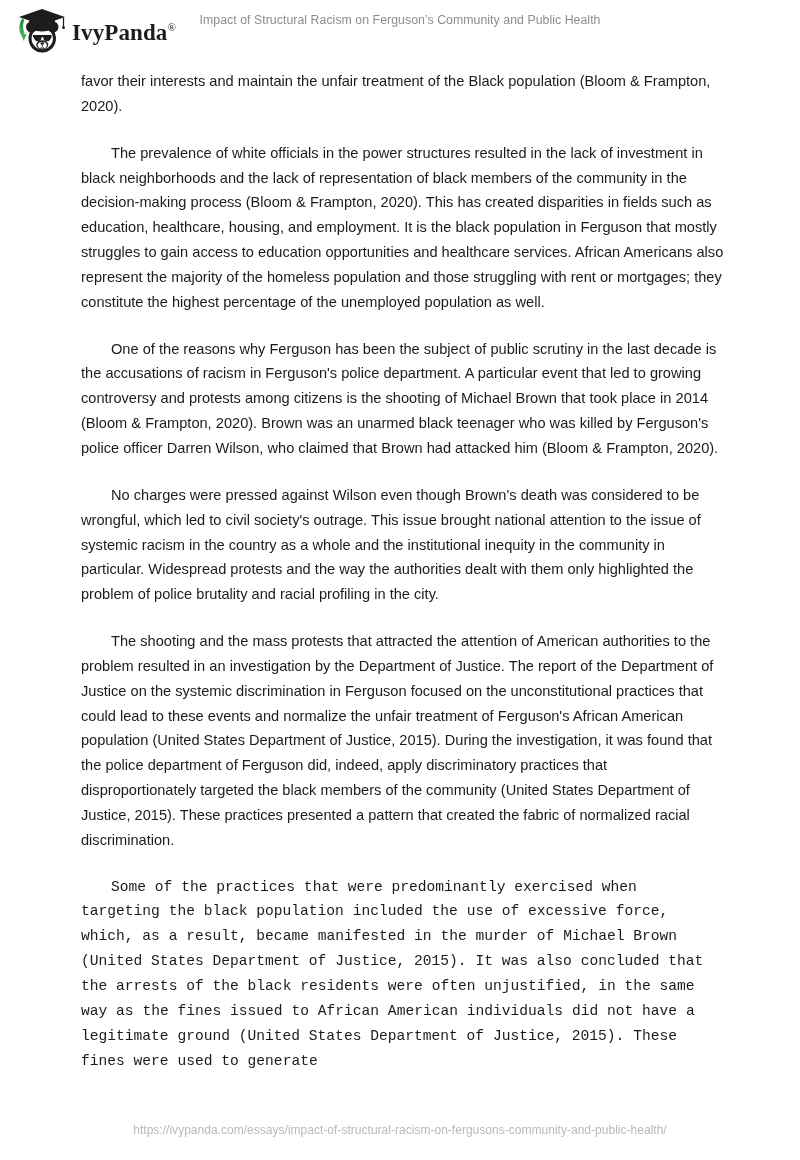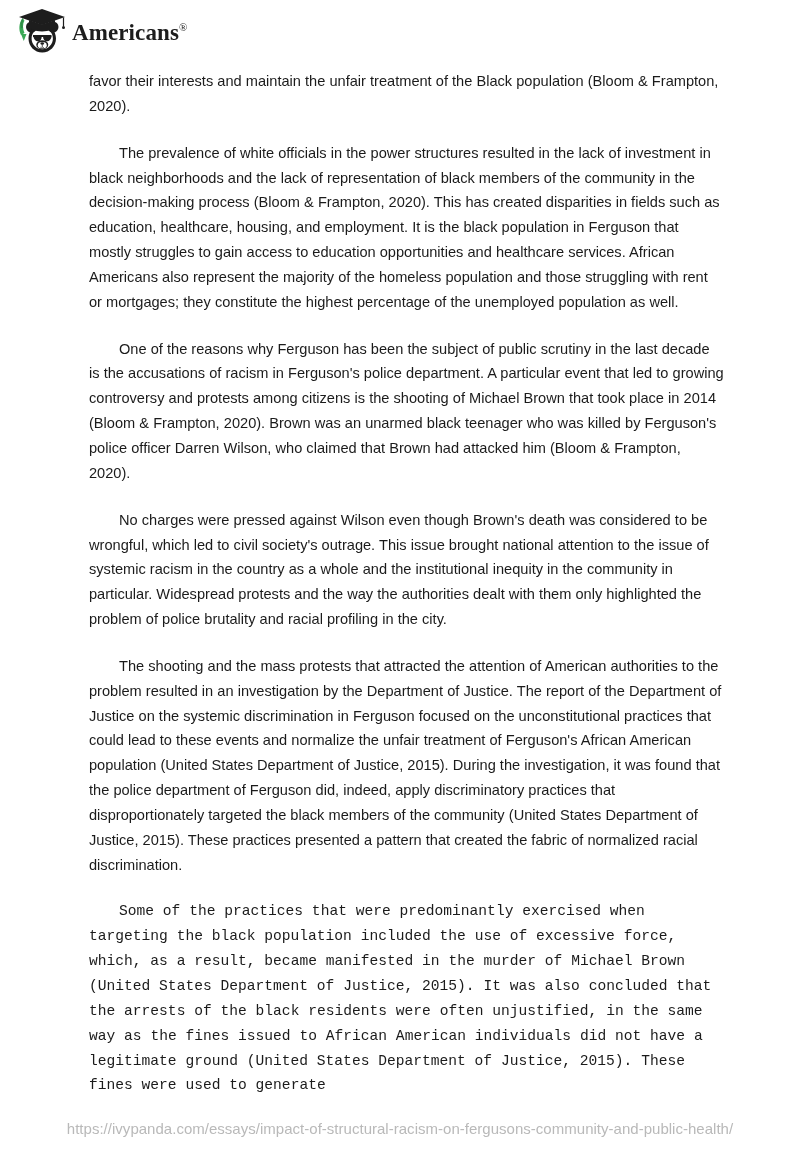--- a/index.html
+++ b/index.html
@@ -84,21 +84,21 @@
 
   
   .doc-body {
     position: absolute;
     left: 73px;
     top: 69px;
     width: 651px;
   }
 
   .para {
-    margin: 0 0 22px 16px;
+    margin: 0 0 22px 8px;
     font-size: 14.6px;
     line-height: 24.85px;
     color: #1b1b1b;
     text-align: left;
     text-indent: 30px;
     letter-spacing: 0.0px;
     word-spacing: 0.05px;
   }
   .para.no-indent {
     text-indent: 0;
@@ -110,21 +110,21 @@
 
   
   .page-footer {
     position: absolute;
     left: 0;
     bottom: 22px;
     width: 800px;
     text-align: center;
   }
   .footer-url {
-    font-size: 15px;
+    font-size: 12px;
     color: #b9b9b9;
     letter-spacing: 0.02px;
     white-space: nowrap;
     text-decoration: none;
   }
 </style>
 </head>
 <body>
 
 <div class="page">
@@ -162,23 +162,24 @@
           </g>
 
           <g fill="#1d1d1d">
             <path d="M56 2 L102 18 L56 34 L10 18 Z"></path>
             <path d="M30 24 L30 40 C30 40, 42 47, 56 47 C70 47, 82 40, 82 40 L82 24 L56 33 Z"></path>
             <path d="M99 19 L99 37" stroke="#1d1d1d" stroke-width="2.4"></path>
             <circle cx="99" cy="39" r="3"></circle>
           </g>
         </svg>
       </span>
-      <span class="brand-name"><span>Americans</span><span class="reg">®</span></span>
+      <span class="brand-name"><span>IvyPanda</span><span class="reg">®</span></span>
     </div>
 
+    <div class="header-title">Impact of Structural Racism on Ferguson’s Community and Public Health</div>
   </div>
 
   <div class="doc-body">
     <p class="para no-indent">favor their interests and maintain the unfair treatment of the Black population (Bloom &amp; Frampton, 2020).</p>
     <p class="para">The prevalence of white officials in the power structures resulted in the lack of investment in black neighborhoods and the lack of representation of black members of the community in the decision-making process (Bloom &amp; Frampton, 2020). This has created disparities in fields such as education, healthcare, housing, and employment. It is the black population in Ferguson that mostly struggles to gain access to education opportunities and healthcare services. African Americans also represent the majority of the homeless population and those struggling with rent or mortgages; they constitute the highest percentage of the unemployed population as well.</p>
     <p class="para">One of the reasons why Ferguson has been the subject of public scrutiny in the last decade is the accusations of racism in Ferguson's police department. A particular event that led to growing controversy and protests among citizens is the shooting of Michael Brown that took place in 2014 (Bloom &amp; Frampton, 2020). Brown was an unarmed black teenager who was killed by Ferguson's police officer Darren Wilson, who claimed that Brown had attacked him (Bloom &amp; Frampton, 2020).</p>
     <p class="para">No charges were pressed against Wilson even though Brown's death was considered to be wrongful, which led to civil society's outrage. This issue brought national attention to the issue of systemic racism in the country as a whole and the institutional inequity in the community in particular. Widespread protests and the way the authorities dealt with them only highlighted the problem of police brutality and racial profiling in the city.</p>
     <p class="para">The shooting and the mass protests that attracted the attention of American authorities to the problem resulted in an investigation by the Department of Justice. The report of the Department of Justice on the systemic discrimination in Ferguson focused on the unconstitutional practices that could lead to these events and normalize the unfair treatment of Ferguson's African American population (United States Department of Justice, 2015). During the investigation, it was found that the police department of Ferguson did, indeed, apply discriminatory practices that disproportionately targeted the black members of the community (United States Department of Justice, 2015). These practices presented a pattern that created the fabric of normalized racial discrimination.</p>
     <p class="para">Some of the practices that were predominantly exercised when targeting the black population included the use of excessive force, which, as a result, became manifested in the murder of Michael Brown (United States Department of Justice, 2015). It was also concluded that the arrests of the black residents were often unjustified, in the same way as the fines issued to African American individuals did not have a legitimate ground (United States Department of Justice, 2015). These fines were used to generate</p>
   </div>

